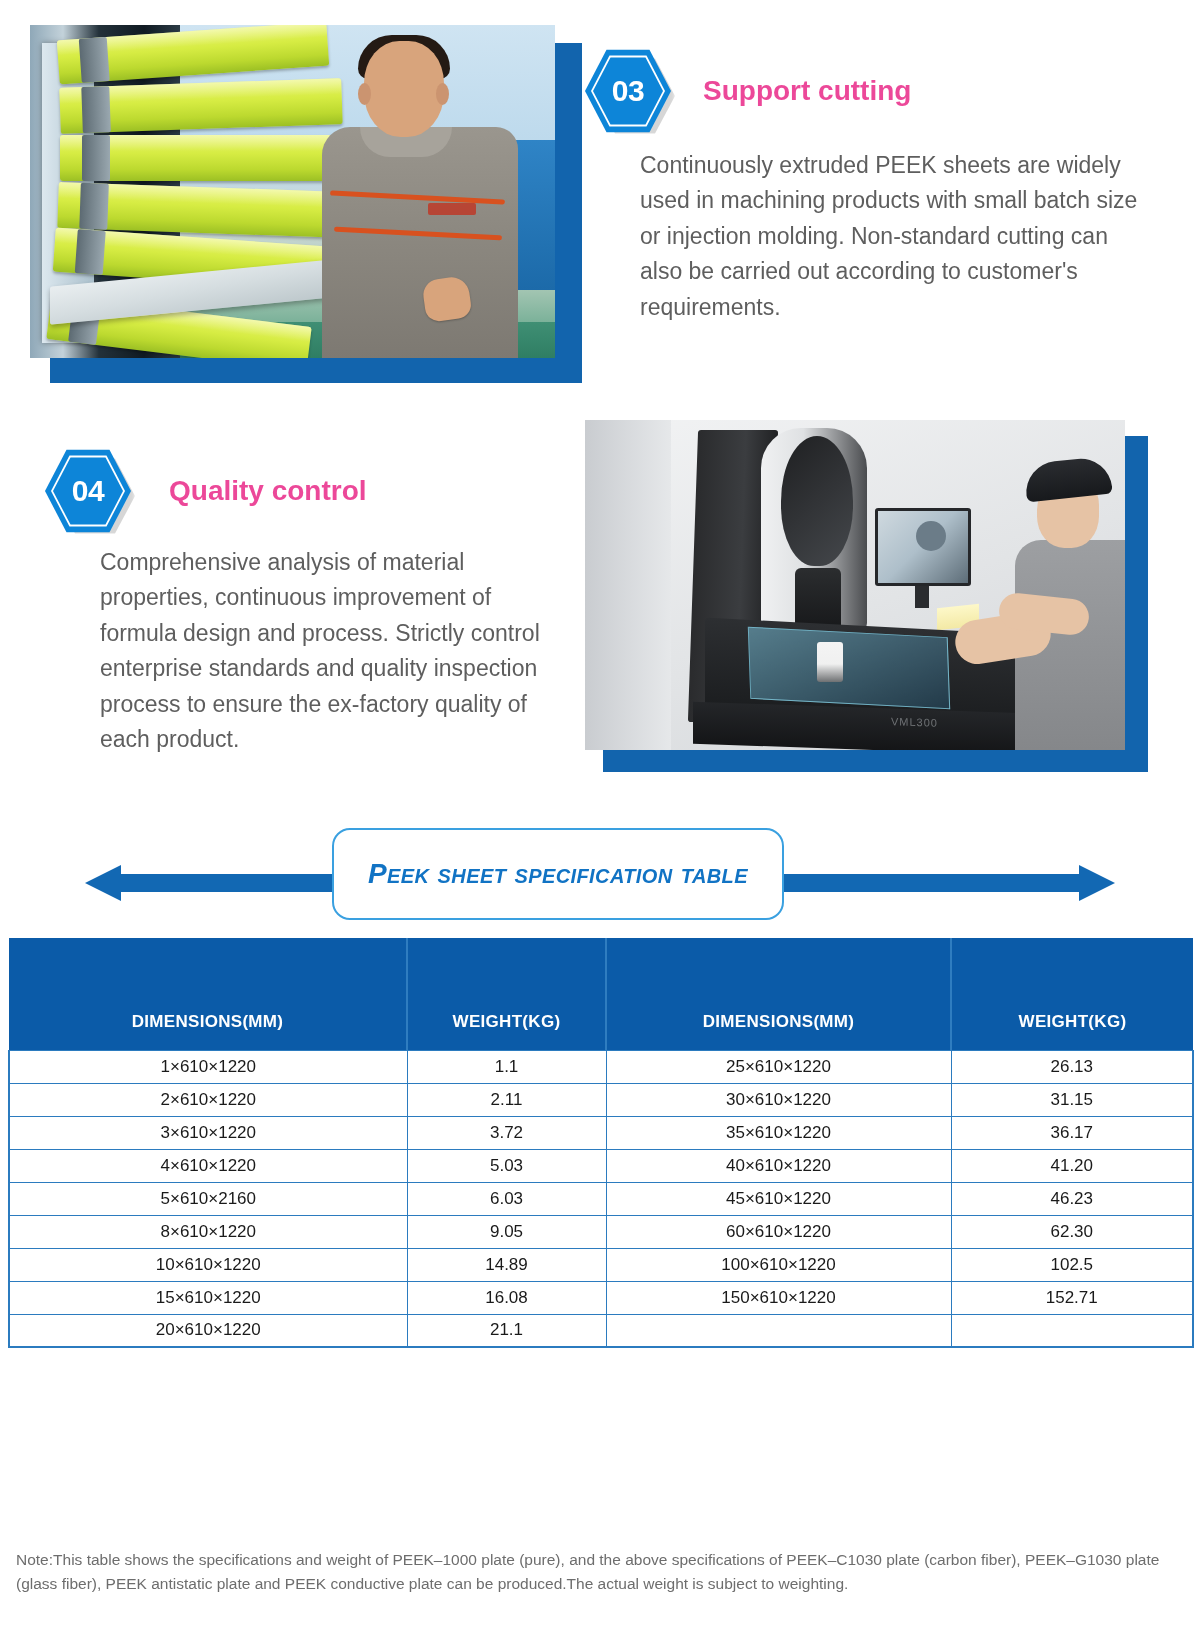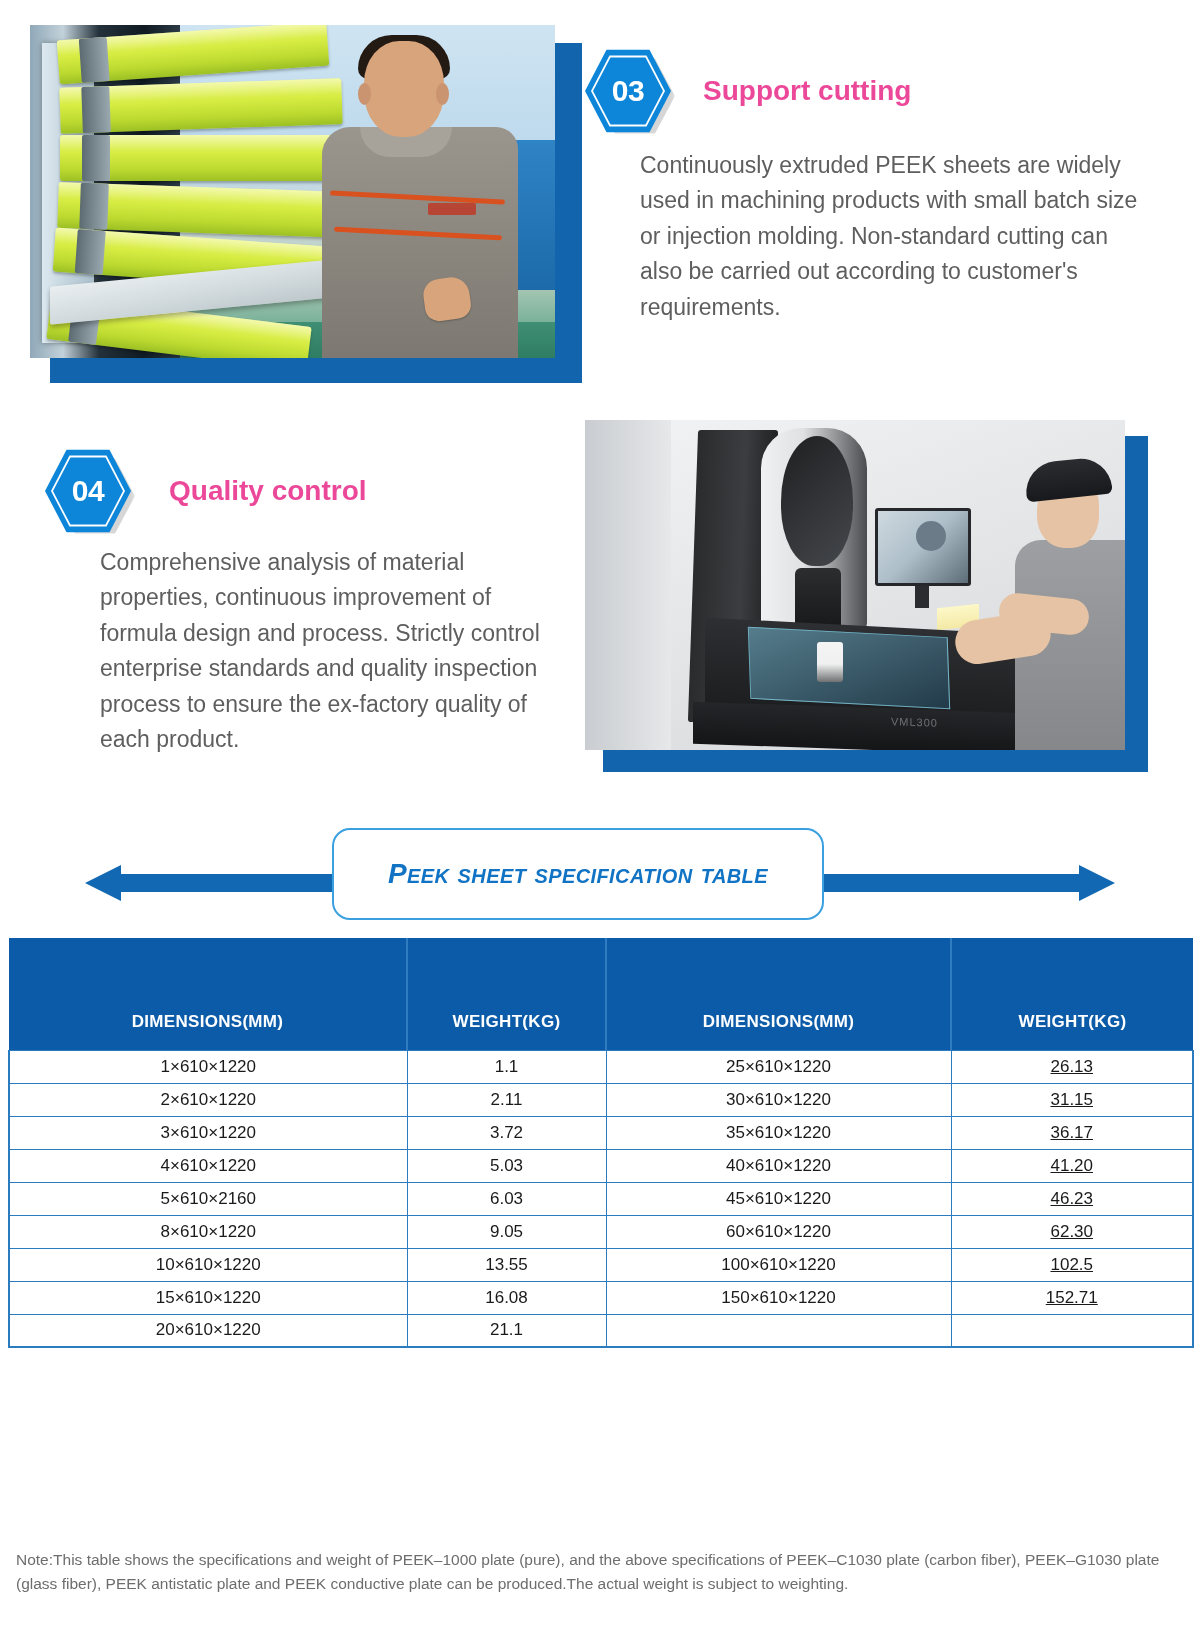--- a/index.html
+++ b/index.html
@@ -300,21 +300,21 @@
     position: absolute; top: 27px;
     width: 0; height: 0;
     border-top: 18px solid transparent;
     border-bottom: 18px solid transparent;
   }
   .arrow-left  { left: 85px;  border-right: 36px solid #1268b3; }
   .arrow-right { right: 85px; border-left: 36px solid #1268b3; }
   .banner-box {
     position: absolute;
     left: 332px; top: 828px;
-    width: 492px; height: 92px;
+    width: 452px; height: 92px;
     background: #ffffff;
     border: 2px solid #3aa0e0;
     border-radius: 18px;
     display: flex; align-items: center; justify-content: center;
   }
   .banner-text {
     font-family: "Liberation Sans", sans-serif;
     font-style: italic;
     font-weight: 700;
     font-variant: small-caps;
@@ -348,21 +348,21 @@
   .spec-table th:last-child { border-right: none; }
   .spec-table td {
     height: 33px;
     text-align: center;
     font-size: 17px;
     color: #1a1a1a;
     border: 1px solid #2b7bbf;
     background: #ffffff;
   }
   .spec-table tbody tr td:first-child { border-left: 2px solid #2b7bbf; }
-  .spec-table tbody tr td:last-child  { border-right: 2px solid #2b7bbf; text-decoration: underline; }
+  .spec-table tbody tr td:last-child  { border-right: 2px solid #2b7bbf; }
   .spec-table tbody tr:last-child td  { border-bottom: 2px solid #2b7bbf; }
 
   .note {
     position: absolute;
     left: 16px; top: 1548px;
     width: 1168px;
     font-size: 15.5px;
     line-height: 1.55;
     color: #6d6d6d;
     font-family: "Liberation Sans", sans-serif;
@@ -530,21 +530,21 @@
         <td>46.23</td>
       </tr>
       <tr>
         <td>8×610×1220</td>
         <td>9.05</td>
         <td>60×610×1220</td>
         <td>62.30</td>
       </tr>
       <tr>
         <td>10×610×1220</td>
-        <td>13.55</td>
+        <td>14.89</td>
         <td>100×610×1220</td>
         <td>102.5</td>
       </tr>
       <tr>
         <td>15×610×1220</td>
         <td>16.08</td>
         <td>150×610×1220</td>
         <td>152.71</td>
       </tr>
       <tr>

